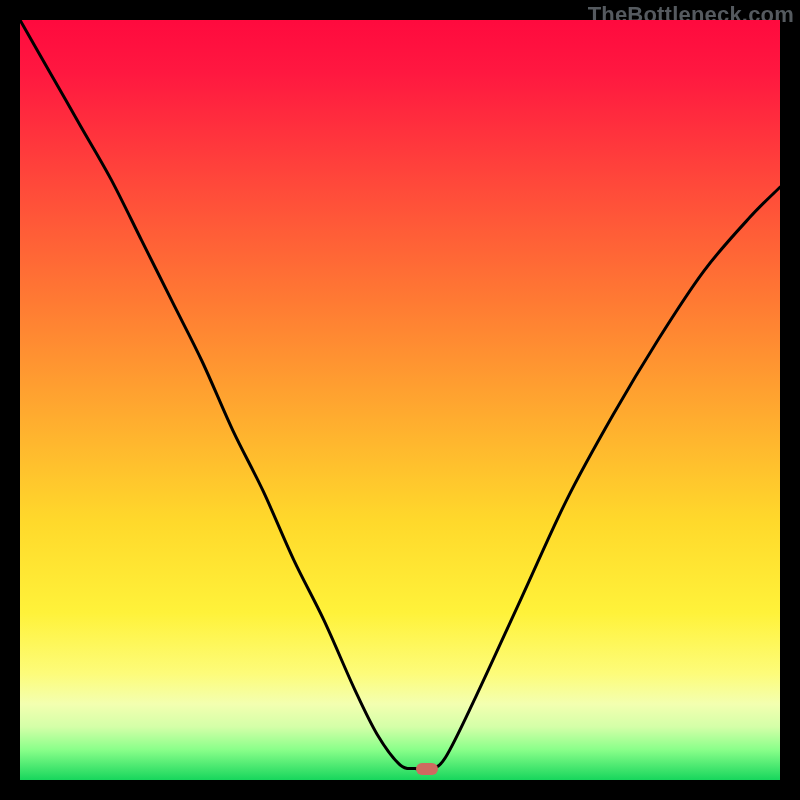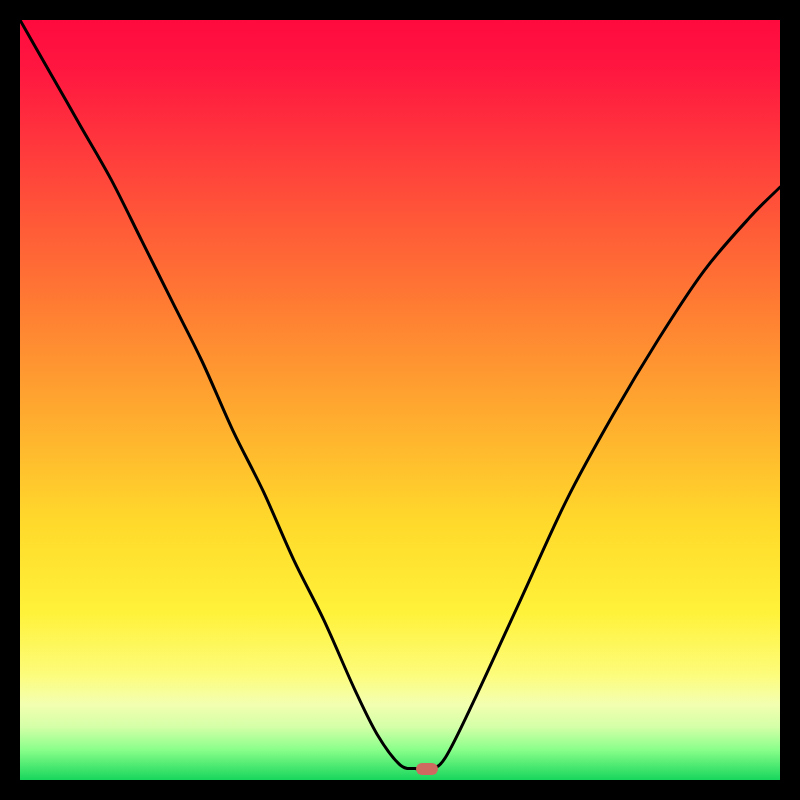--- a/index.html
+++ b/index.html
@@ -73,20 +73,21 @@
     border-radius: 6px;
     background: #cf6a60;
     transform: translate(-50%, -50%);
   }
 </style>
 </head>
 <body>
 
 <div class="frame">
 
+  <div class="watermark">TheBottleneck.com</div>
 
   <div class="plot">
     <div class="gradient"></div>
 
     <svg class="curve" viewBox="0 0 760 760" preserveAspectRatio="none">
       <path fill="none" stroke="#000000" stroke-width="3" stroke-linecap="round" d="M 0.0 0.0 C 5.1 8.9, 20.3 35.5, 30.4 53.2 C 40.5 70.9, 50.7 88.7, 60.8 106.4 C 70.9 124.1, 81.1 140.6, 91.2 159.6 C 101.3 178.6, 111.5 200.1, 121.6 220.4 C 131.7 240.7, 141.9 260.9, 152.0 281.2 C 162.1 301.5, 172.3 320.5, 182.4 342.0 C 192.5 363.5, 202.7 388.9, 212.8 410.4 C 222.9 431.9, 233.1 449.7, 243.2 471.2 C 253.3 492.7, 263.5 518.1, 273.6 539.6 C 283.7 561.1, 293.9 578.9, 304.0 600.4 C 314.1 621.9, 325.5 649.8, 334.4 668.8 C 343.3 687.8, 349.6 701.7, 357.2 714.4 C 364.8 727.1, 373.7 739.1, 380.0 744.8 C 386.3 750.5, 390.1 748.0, 395.2 748.6 C 400.3 749.2, 405.3 750.5, 410.4 748.6 C 415.5 746.7, 418.0 749.2, 425.6 737.2 C 433.2 725.2, 443.3 703.0, 456.0 676.4 C 468.7 649.8, 486.4 610.5, 501.6 577.6 C 516.8 544.7, 532.0 509.2, 547.2 478.8 C 562.4 448.4, 577.6 421.8, 592.8 395.2 C 608.0 368.6, 623.2 343.3, 638.4 319.2 C 653.6 295.1, 668.8 271.1, 684.0 250.8 C 699.2 230.5, 716.9 211.5, 729.6 197.6 C 742.3 183.7, 754.9 172.3, 760.0 167.2" id="curve-path"></path>
     </svg>
 
     <div class="marker" id="marker" style="left: 406.6px; top: 748.6px; background: rgb(207, 106, 96);"></div>
   </div>

